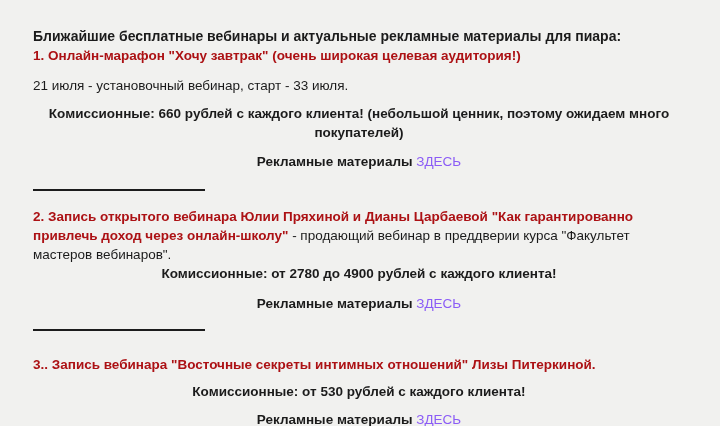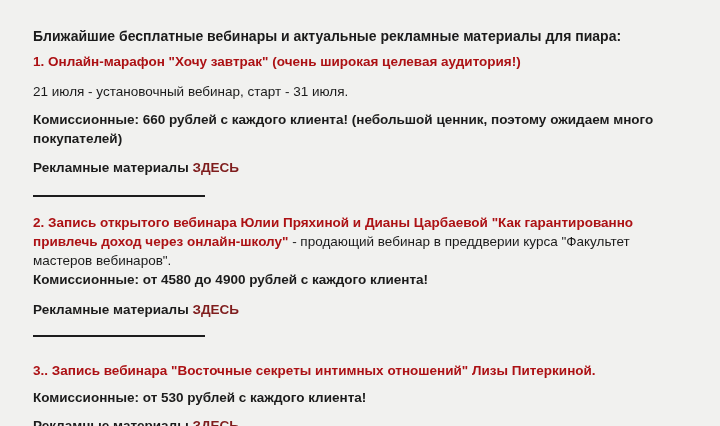--- a/index.html
+++ b/index.html
@@ -11,31 +11,30 @@
     font-family: "Liberation Sans", sans-serif;
     font-size: 13.5px;
     color: #1b1b1b;
     overflow: hidden;
   }
   .page {
     padding: 27px 35px 22px 33px;
     width: 720px;
   }
   p { margin: 0; line-height: 19px; }
-  .bold { font-weight: bold; }
+  .bold { font-weight: bold; text-align: center; }
   .title {
     font-size: 14px;
     font-weight: bold;
-    margin-bottom: 6px;
   }
   .red { color: #ac1114; font-weight: bold; }
   .note { font-weight: normal; color: #1b1b1b; }
   .link {
-    color: #7f1d1d;
-    font-weight: bold;
+    color: #8b5cf6;
+    font-weight: normal;
     text-decoration: none;
     cursor: pointer;
   }
   .separator {
     width: 172px;
     height: 0;
     border-top: 2px solid #1c1c1c;
   }
   .sep-1 { margin: 18px 0 16px 0; }
   .sep-2 { margin: 16px 0 24px 0; }
@@ -46,33 +45,33 @@
   .mb11 { margin-bottom: 11px; }
 </style>
 </head>
 <body>
 
 <div class="page">
 
   <p class="title">Ближайшие бесплатные вебинары и актуальные рекламные материалы для пиара:</p>
 
   <p class="red mb11">1. Онлайн-марафон "Хочу завтрак" (очень широкая целевая аудитория!)</p>
-  <p class="mb9">21 июля - установочный вебинар, старт - 31 июля.</p>
+  <p class="mb9">21 июля - установочный вебинар, старт - 33 июля.</p>
   <p class="bold mb10">Комиссионные: 660 рублей с каждого клиента! (небольшой ценник, поэтому ожидаем много покупателей)</p>
   <p class="bold">
     <span>Рекламные материалы</span>
     <a class="link">ЗДЕСЬ</a>
   </p>
 
   <div class="separator sep-1"></div>
 
   <p class="mb6">
     <span class="red">2. Запись открытого вебинара Юлии Пряхиной и Дианы Царбаевой "Как гарантированно привлечь доход через онлайн-школу"</span><span class="note"> - продающий вебинар в преддверии курса "Факультет мастеров вебинаров".</span>
   </p>
-  <p class="bold mb11">Комиссионные: от 4580 до 4900 рублей с каждого клиента!</p>
+  <p class="bold mb11">Комиссионные: от 2780 до 4900 рублей с каждого клиента!</p>
   <p class="bold">
     <span>Рекламные материалы</span>
     <a class="link">ЗДЕСЬ</a>
   </p>
 
   <div class="separator sep-2"></div>
 
   <p class="red mb8">3.. Запись вебинара "Восточные секреты интимных отношений" Лизы Питеркиной.</p>
   <p class="bold mb9">Комиссионные: от 530 рублей с каждого клиента!</p>
   <p class="bold">

